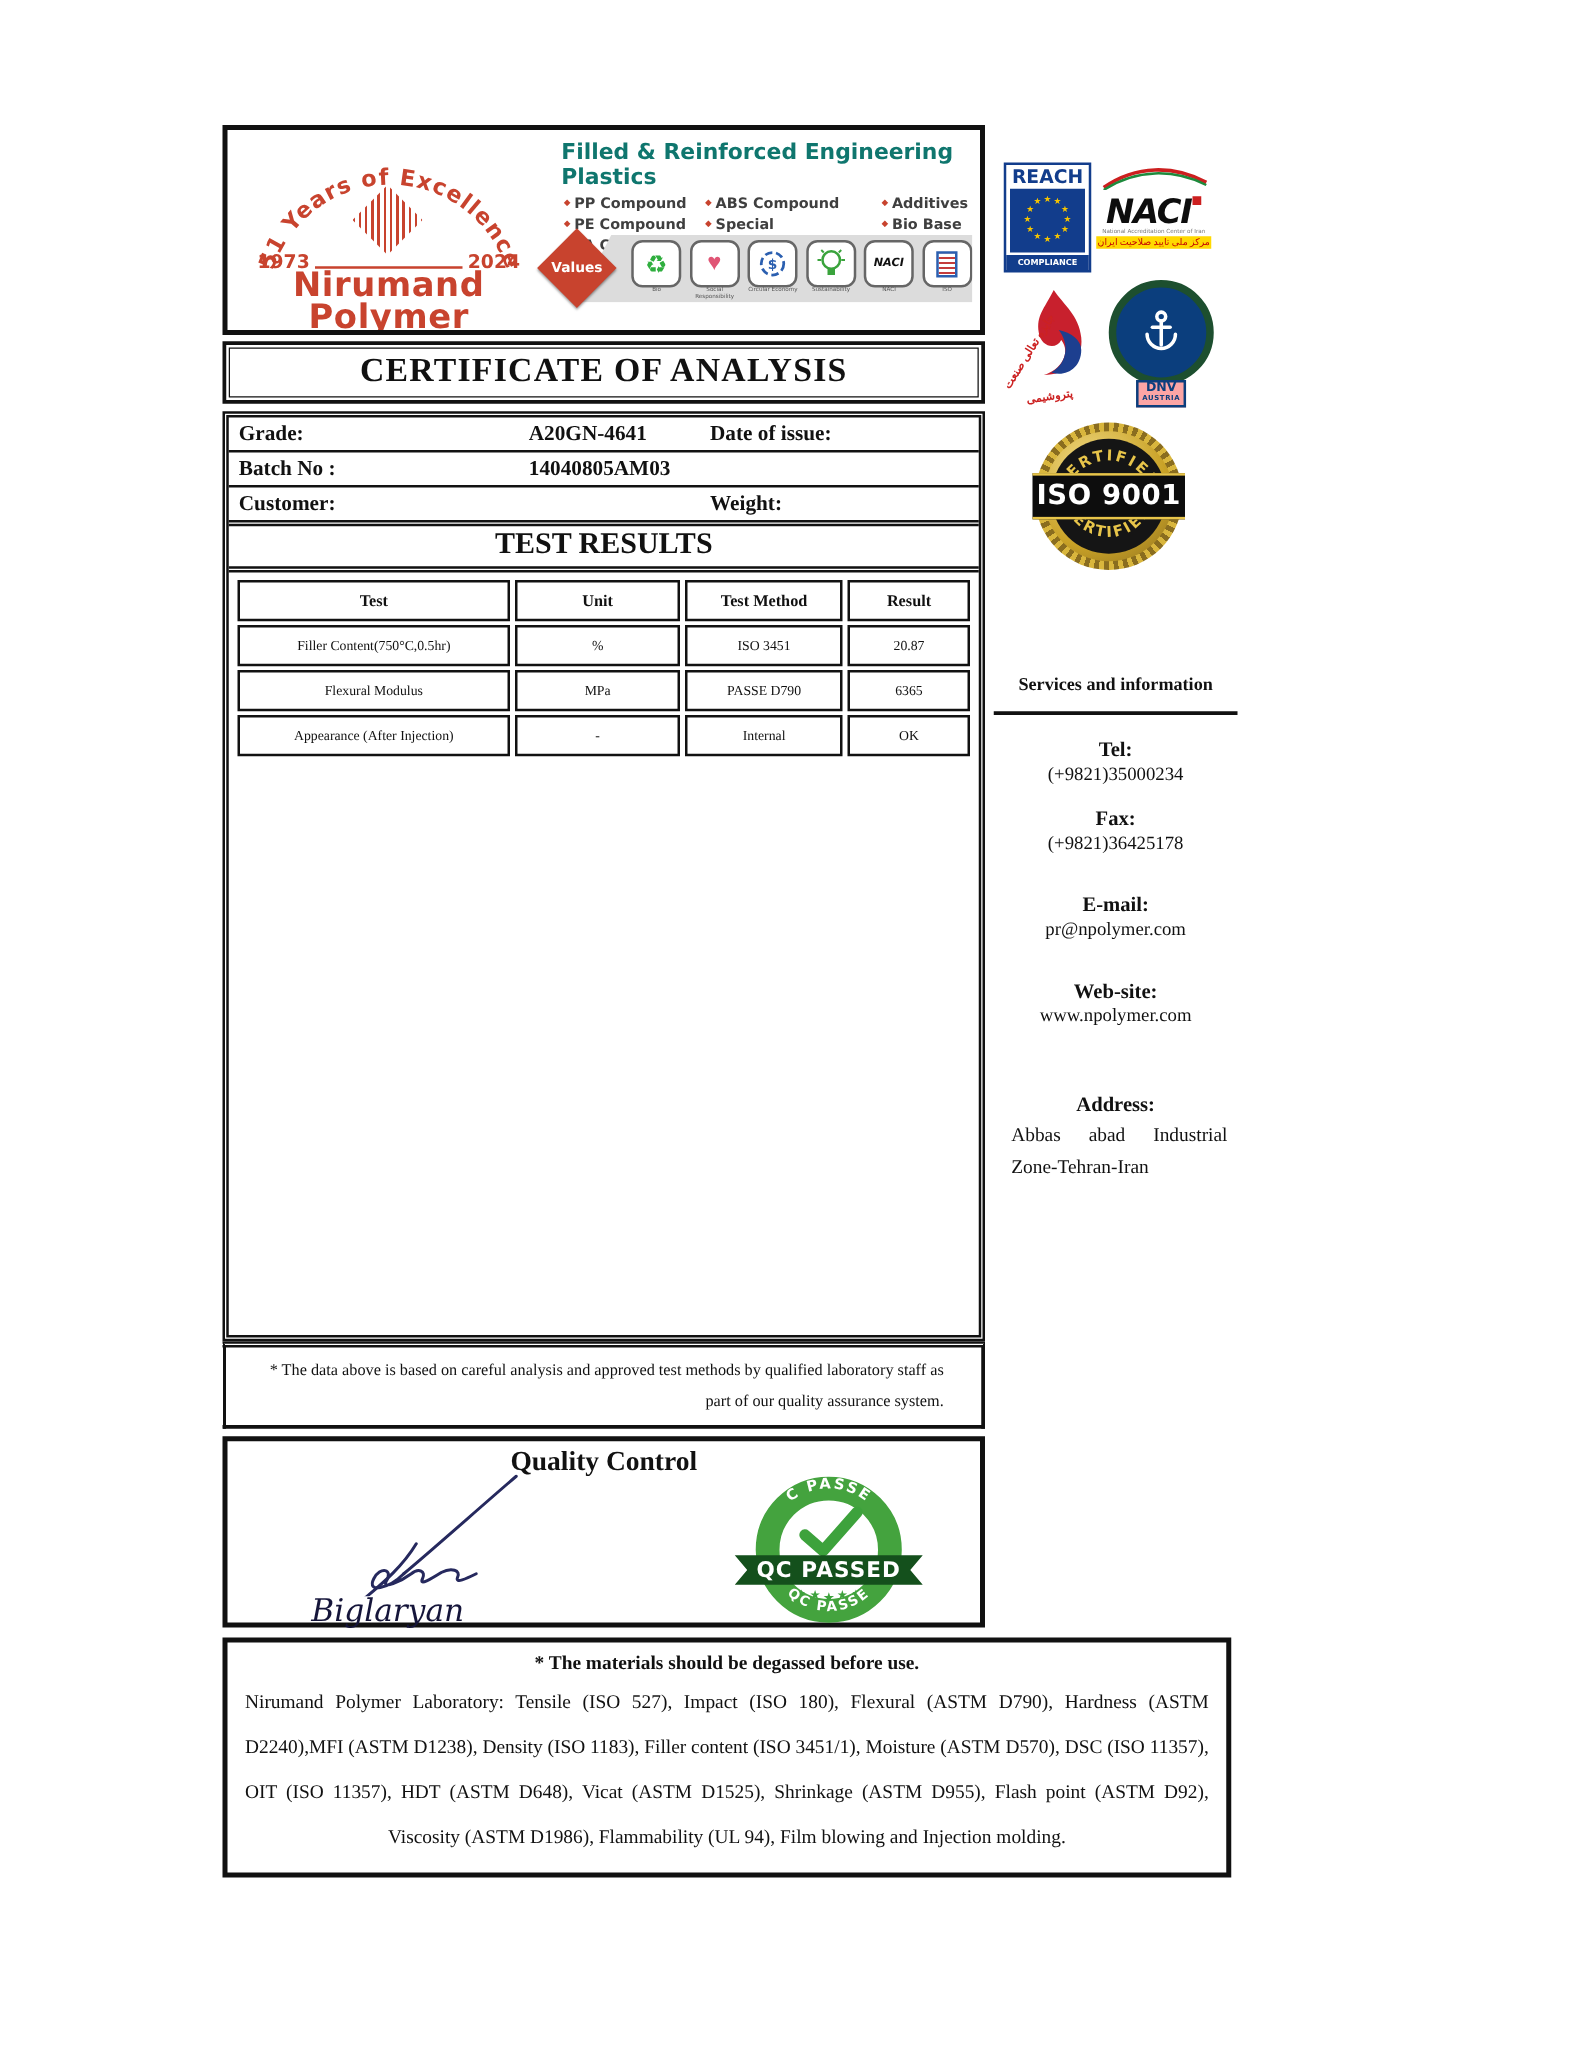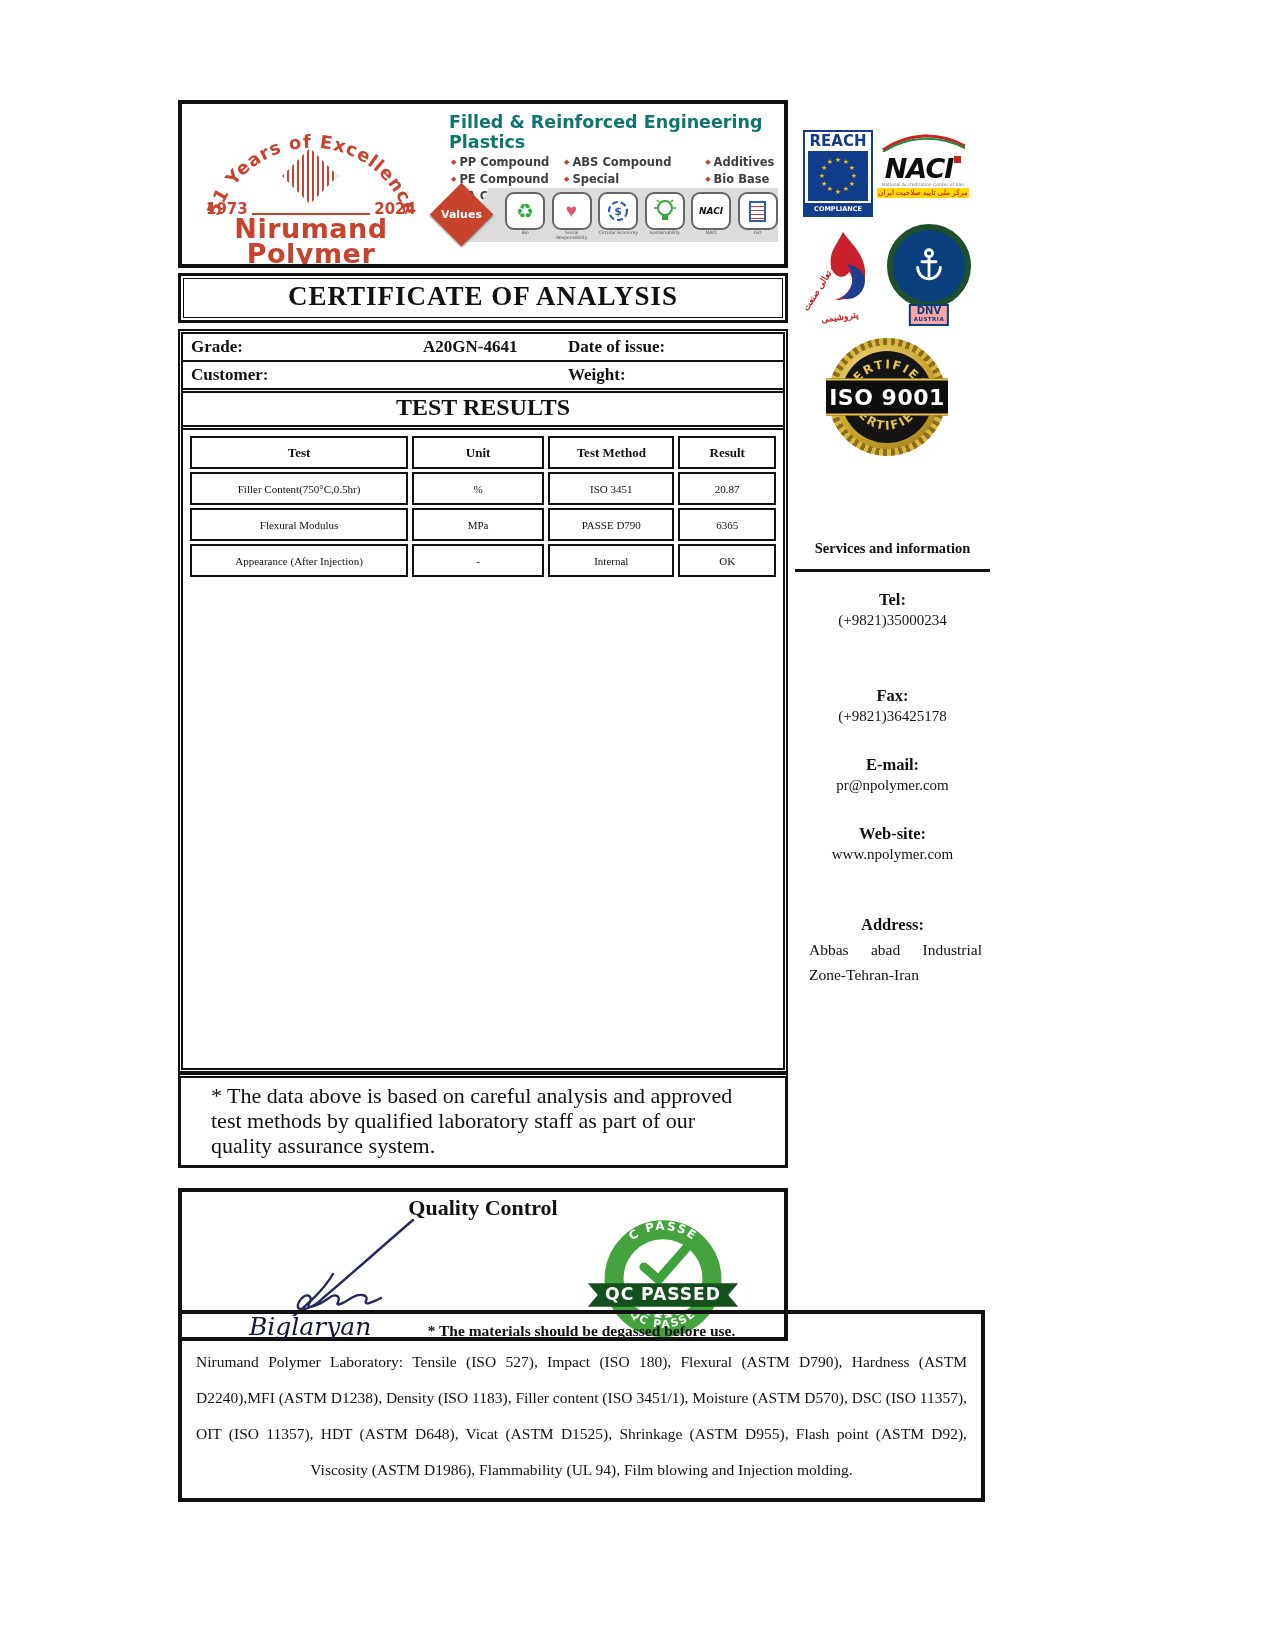--- a/index.html
+++ b/index.html
@@ -58,22 +58,22 @@
       border-bottom:2px solid #111;font-weight:bold;font-size:17px;padding-left:8px;}
   .info-row.last{border-bottom:none;}
   .tr-title{text-align:center;font-weight:bold;font-size:24px;padding:1px 0 4px;
       border-top:5px double #111;border-bottom:5px double #111;}
   table.results{margin:3px;border-collapse:separate;border-spacing:4px 3px;width:calc(100% - 6px);}
   .results th,.results td{border:2px solid #111;text-align:center;height:33px;box-sizing:border-box;
       font-size:11px;padding:0 4px;}
   .results th{font-weight:bold;font-size:13px;}
   .empty-area{flex:1;}
 
-  .footnote-box{border:3px solid #111;border-top:5px double #111;margin-bottom:20px;
-      padding:5px 30px 7px;text-align:left;font-size:22px;line-height:25px;box-sizing:border-box;}
+  .footnote-box{border:3px solid #111;border-top:5px double #111;margin-bottom:6px;
+      padding:5px 30px 7px;text-align:right;font-size:13px;line-height:25px;box-sizing:border-box;}
 
   .qc-box{border:4px solid #111;height:153px;position:relative;box-sizing:border-box;}
   .qc-title{text-align:center;font-weight:bold;font-size:22px;margin-top:3px;}
   .signature-area{position:absolute;left:55px;top:24px;}
   .sig-name{font-family:"DejaVu Serif", serif;font-style:italic;font-size:25px;color:#15153a;margin:-8px 0 0 12px;}
   .qc-badge{position:absolute;right:44px;top:18px;}
 
   
   .footer-box{position:absolute;left:178px;top:1310px;width:807px;border:4px solid #111;
       box-sizing:border-box;padding:8px 14px 10px;}
@@ -115,21 +115,21 @@
   .iso-band{position:absolute;left:-2px;right:-2px;top:50%;transform:translateY(-50%);height:33px;
       background:#0d0d0d;border-top:2px solid #e8c54a;border-bottom:2px solid #e8c54a;
       display:flex;align-items:center;justify-content:center;color:#fff;
       font-family:"DejaVu Sans", sans-serif;font-weight:bold;font-size:22px;letter-spacing:.5px;}
 
   .services{position:absolute;top:440px;left:0;width:100%;}
   .services-title{font-weight:bold;font-size:14.5px;text-align:center;padding-bottom:12px;border-bottom:3px solid #111;}
   .contact{text-align:center;}
   .c-label{font-weight:bold;font-size:16.5px;}
   .c-value{font-size:15px;}
-  .mt18{margin-top:18px;} .mt2{margin-top:2px;} .mt36{margin-top:57px;} .mt30{margin-top:30px;} .mt52{margin-top:52px;}
+  .mt18{margin-top:18px;} .mt2{margin-top:2px;} .mt36{margin-top:16px;} .mt30{margin-top:30px;} .mt52{margin-top:52px;}
   .addr-value{font-size:15.5px;text-align:justify;padding:2px 8px 0 14px;line-height:25px;}
 </style>
 </head>
 <body>
 
 <div class="left-col">
 
   <div class="box header-box">
     <div class="logo-block">
       <svg class="logo-arc" width="248" height="118">
@@ -228,20 +228,25 @@
 
   <div class="box coa-box">
     <div class="coa-inner">CERTIFICATE OF ANALYSIS</div>
   </div>
 
   <div class="box main-box">
     <div class="info-row">
       <span>Grade:</span>
       <span>A20GN-4641</span>
       <span>Date of issue:</span>
+    </div>
+    <div class="info-row">
+      <span>Batch No :</span>
+      <span style="white-space:nowrap;">14040805AM03</span>
+      <span></span>
     </div>
     <div class="info-row last">
       <span>Customer:</span>
       <span></span>
       <span>Weight:</span>
     </div>
 
     <div class="tr-title">TEST RESULTS</div>
 
     <table class="results">

